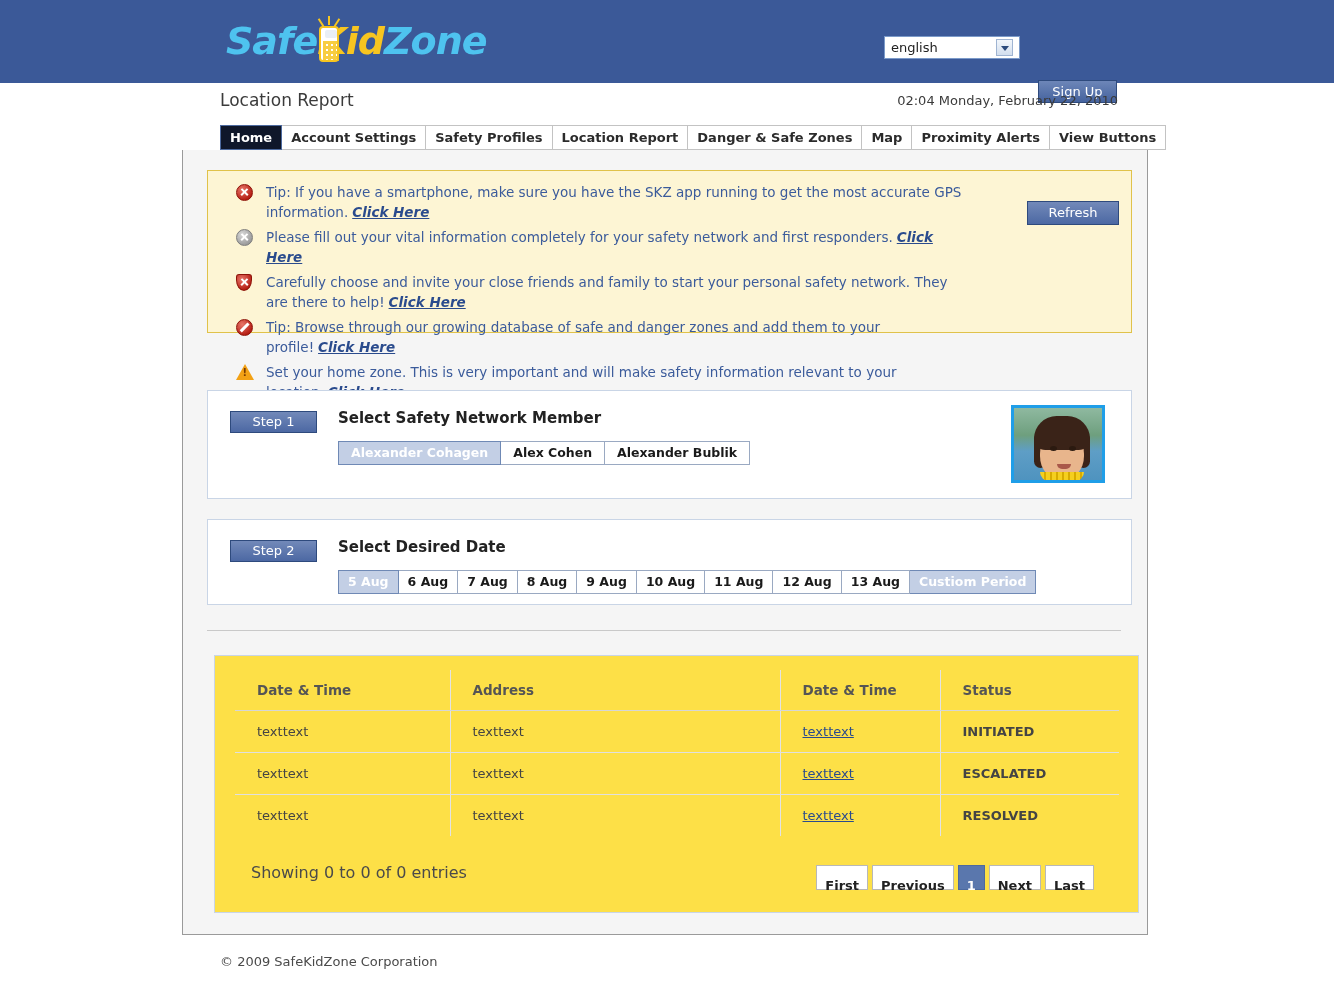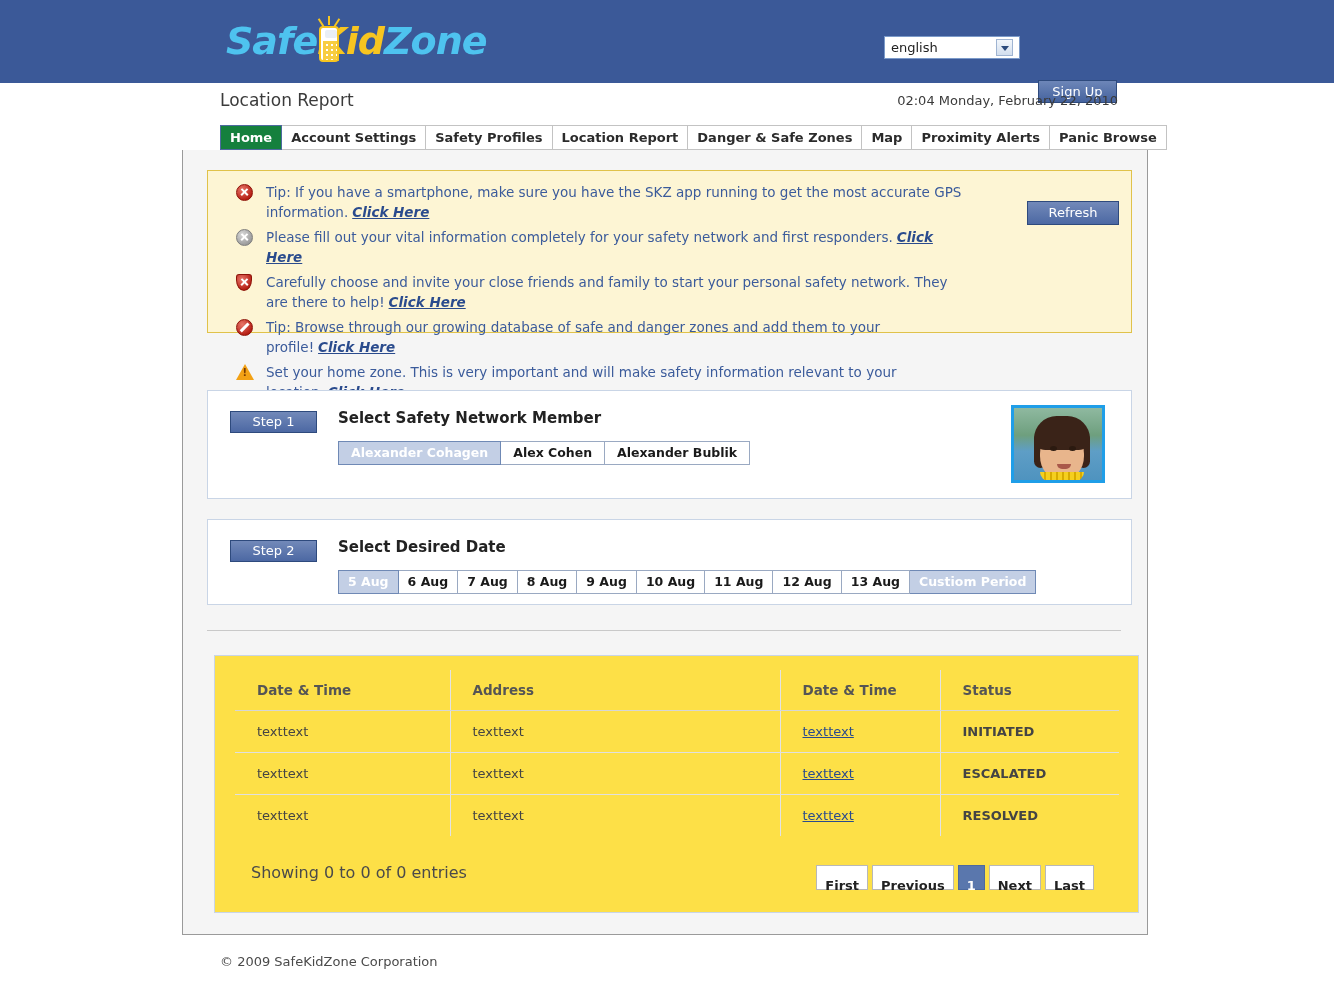--- a/index.html
+++ b/index.html
@@ -119,21 +119,21 @@
     height: 25px; line-height: 24px;
     padding: 0 9px;
     font-size: 13px; font-weight: bold;
     color: #2b2b2b; background: #ffffff;
     border: 1px solid #c3c3c3;
     border-left: none;
     cursor: pointer; white-space: nowrap;
   }
   .tab:first-child { border-left: 1px solid #c3c3c3; }
   .tab.active {
-    background: #15803d; color: #ffffff;
+    background: #0f172a; color: #ffffff;
     border-color: #4d6a9f;
   }
 
   
   .container {
     position: absolute; left: 182px; top: 150px;
     width: 966px; height: 785px;
     background: #f5f5f5;
     border: 1px solid #9a9a9a;
     border-top: none;
@@ -406,21 +406,21 @@
 <div class="timestamp">02:04 Monday, February 22, 2010</div>
 
 <div class="tabs">
   <div class="tab active">Home</div>
   <div class="tab">Account Settings</div>
   <div class="tab">Safety Profiles</div>
   <div class="tab">Location Report</div>
   <div class="tab">Danger &amp; Safe Zones</div>
   <div class="tab">Map</div>
   <div class="tab">Proximity Alerts</div>
-  <div class="tab">Panic Browse</div>
+  <div class="tab">View Buttons</div>
 </div>
 
 <div class="container">
 
   <div class="tips">
     <div class="tip-row">
       <div class="tip-ico">
           <div class="ic-circle-x"></div>
         </div>
       <div class="tip-text"><span>Tip: If you have a smartphone, make sure you have the SKZ app running to get the most accurate GPS information.</span><a>Click Here</a></div>

